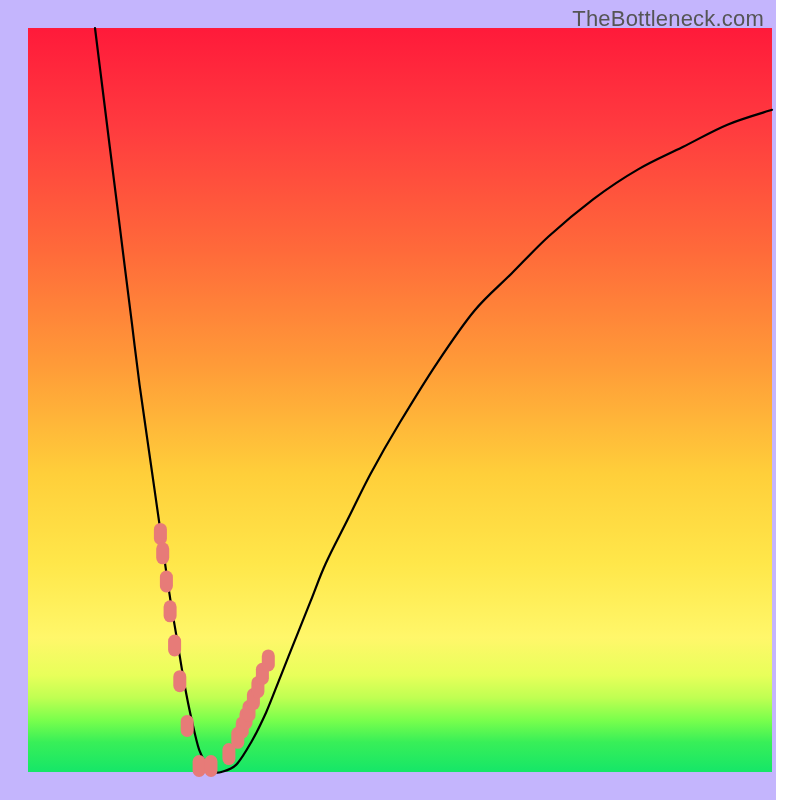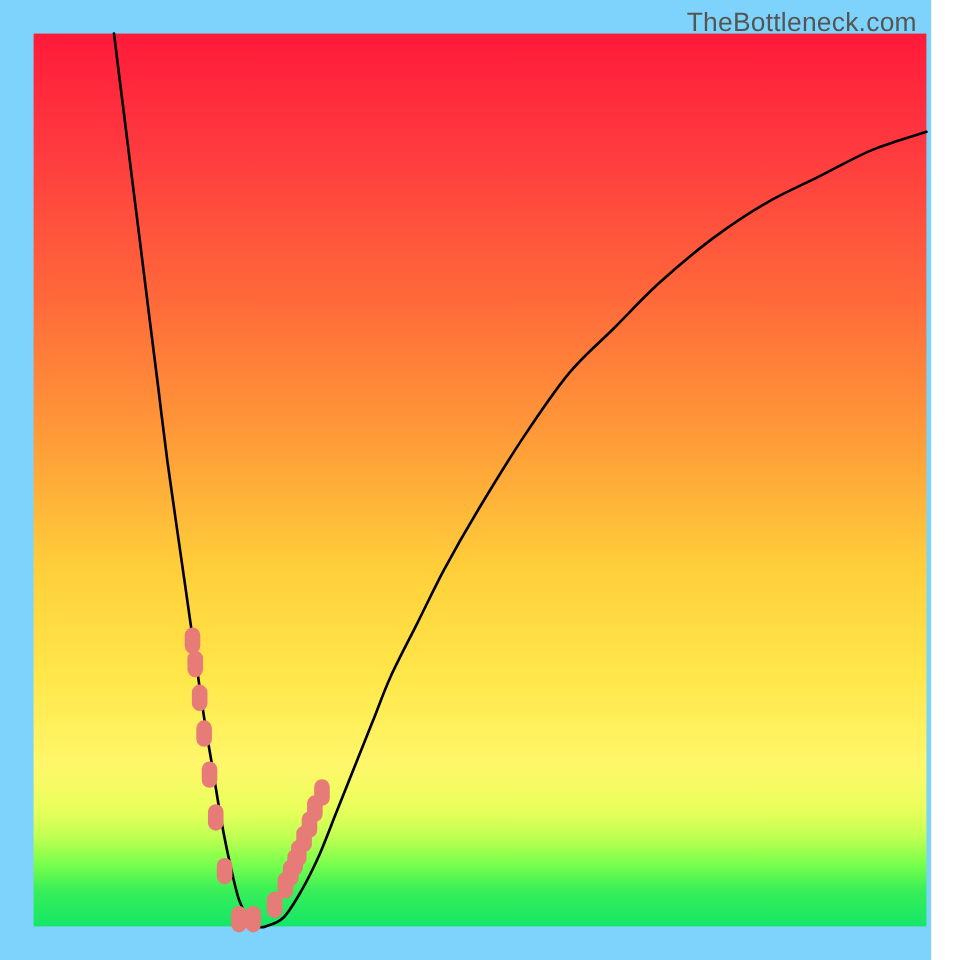--- a/index.html
+++ b/index.html
@@ -7,21 +7,21 @@
     padding: 0;
     width: 800px;
     height: 800px;
     overflow: hidden;
     font-family: Arial, Helvetica, sans-serif;
   }
   .frame {
     position: relative;
     width: 776px;
     height: 800px;
-    background: #7dd3fc;
+    background: #c4b5fd;
   }
   .plot-area {
     position: absolute;
     left: 28px;
     top: 28px;
     width: 744px;
     height: 744px;
     
     background: linear-gradient(
       to bottom,

